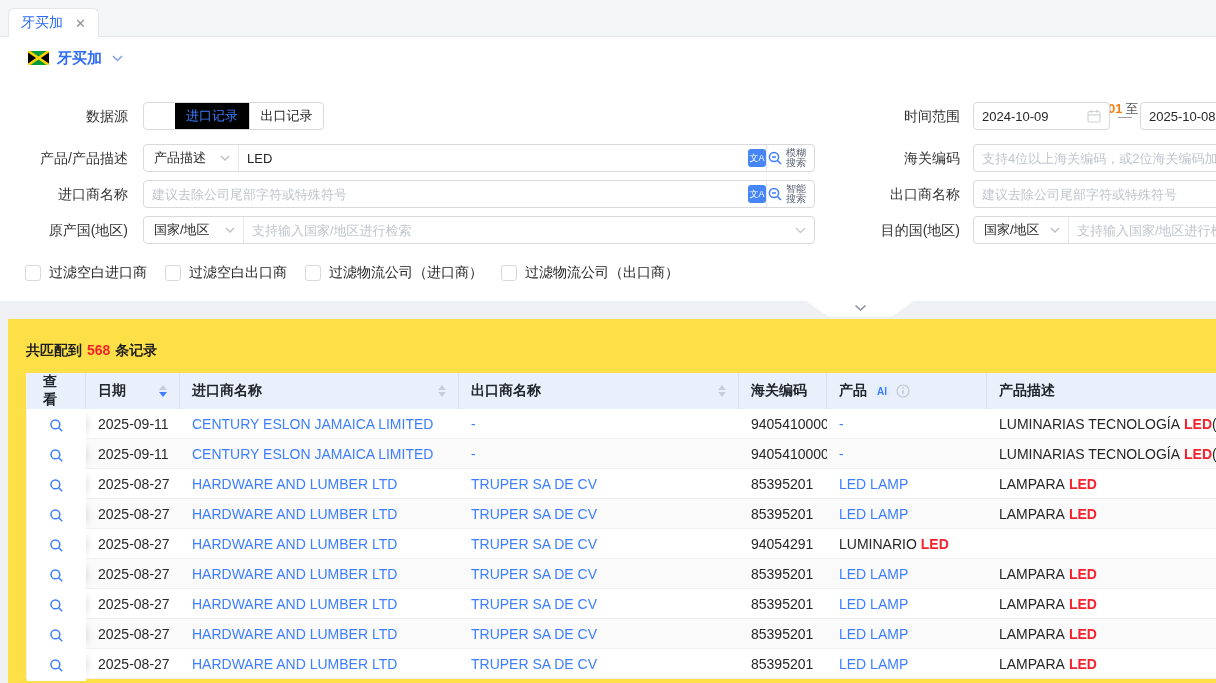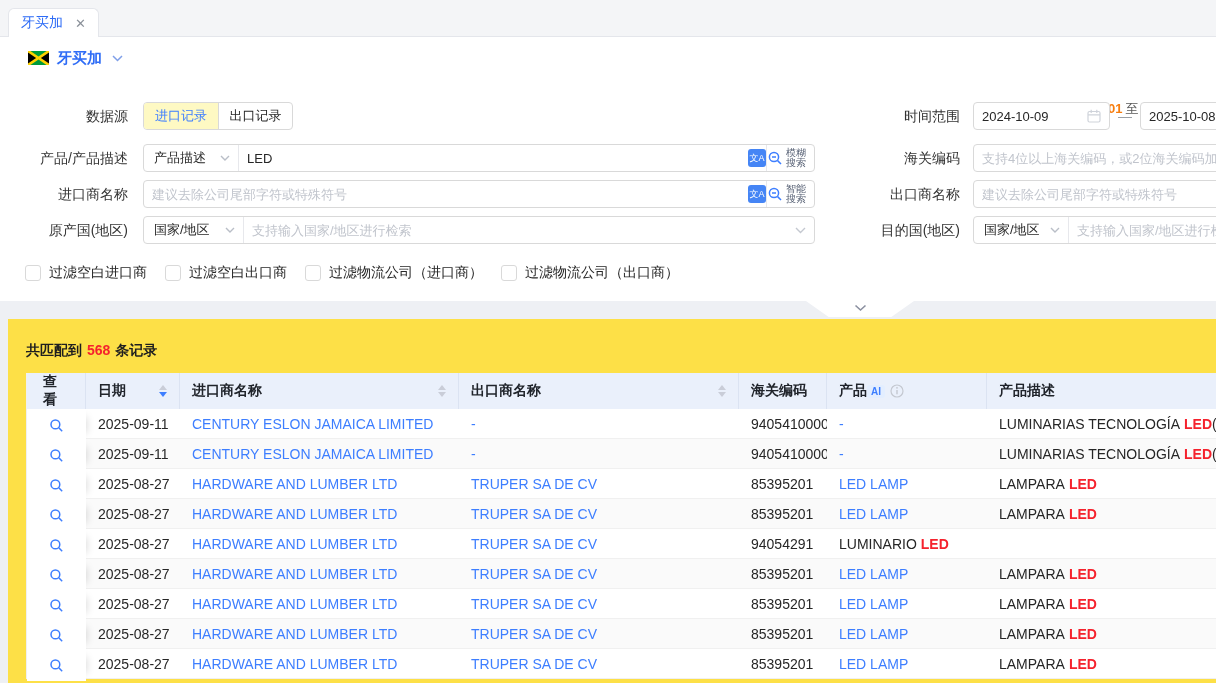--- a/index.html
+++ b/index.html
@@ -30,21 +30,21 @@
   .update-range .to { color:#595959; margin:0 3px; }
   .frow { position:absolute; left:0; right:0; height:28px; }
   .frow1 { top:23px; } .frow2 { top:65px; } .frow3 { top:101px; } .frow4 { top:137px; }
   .lbl-l { position:absolute; left:0; width:128px; text-align:right; line-height:28px; color:#333; }
   .fld-l { position:absolute; left:143px; width:672px; height:28px; }
   .lbl-r { position:absolute; left:828px; width:132px; text-align:right; line-height:28px; color:#333; }
   .fld-r { position:absolute; left:973px; width:420px; height:28px; }
   
   .radio-group { display:inline-flex; height:28px; border:1px solid #d9d9d9; border-radius:4px; overflow:hidden; background:#fff; }
   .radio-opt { width:74px; display:flex; align-items:center; justify-content:center; font-size:13px; color:#262626; cursor:pointer; }
-  .radio-opt.selected { background:#fef9c3; color:#3d7eff; }
+  .radio-opt.selected { background:#000000; color:#3d7eff;margin-left:31px; }
   .radio-opt + .radio-opt { border-left:1px solid #d9d9d9; }
   
   .input-box { display:flex; align-items:center; height:28px; width:100%; border:1px solid #d9d9d9; border-radius:4px; background:#fff; overflow:hidden; }
   .input-box input { border:none; outline:none; flex:1; height:100%; padding:0 8px; font-size:13px; color:#262626; font-family:inherit; min-width:20px; background:transparent; }
   .input-box input::placeholder { color:#c0c4cc; }
   .select-part { height:100%; display:flex; align-items:center; justify-content:space-between; padding:0 8px 0 10px; font-size:13px; color:#262626; border-right:1px solid #e7e8ec; cursor:pointer; flex:none; }
   .w95 { width:95px; } .w100 { width:100px; }
   .suffix { display:flex; align-items:center; padding:0 8px; height:100%; flex:none; }
   .v-div { width:1px; align-self:stretch; background:#e7e8ec; }
   .trans-ic { width:18px; height:18px; border-radius:3px; background:#4585f5; color:#fff; font-size:9px; display:flex; align-items:center; justify-content:center; letter-spacing:0; cursor:pointer; }
@@ -81,21 +81,21 @@
   .col-desc { width:239px; flex:none; }
   .td.col-view { background:#fff; height:100%; box-shadow:8px 0 8px -8px rgba(0,0,0,.18); }
   .view-btn { display:flex; cursor:pointer; }
   a.cell-link { color:#3d7eff; text-decoration:none; cursor:pointer; overflow:hidden; text-overflow:ellipsis; }
   .plain-dash { color:#262626; cursor:default; }
   .desc-led { color:#f5222d; font-weight:700; margin:0 0 0 4px; }
   .sorter { display:inline-flex; flex-direction:column; gap:2px; margin-left:auto; cursor:pointer; }
   .car-up { width:0; height:0; border-left:4px solid transparent; border-right:4px solid transparent; border-bottom:5px solid #c9cdd8; }
   .car-dn { width:0; height:0; border-left:4px solid transparent; border-right:4px solid transparent; border-top:5px solid #c9cdd8; }
   .car-dn.active { border-top-color:#3d7eff; }
-  .ai-badge { background:#e3eeff; color:#3d7eff; font-size:10px; font-weight:700; border-radius:3px; padding:1px 4px; }
+  .ai-badge { background:#e3eeff; color:#3d7eff; font-size:10px; font-weight:700; border-radius:3px; padding:1px 4px; margin-left:6px; }
   .info-ic { margin-left:5px; display:flex; }
 </style>
 </head>
 <body>
 
 <div class="tabbar">
   <div class="tab">
     <span class="tab-title">牙买加</span>
     <span class="tab-close">✕</span>
   </div>

